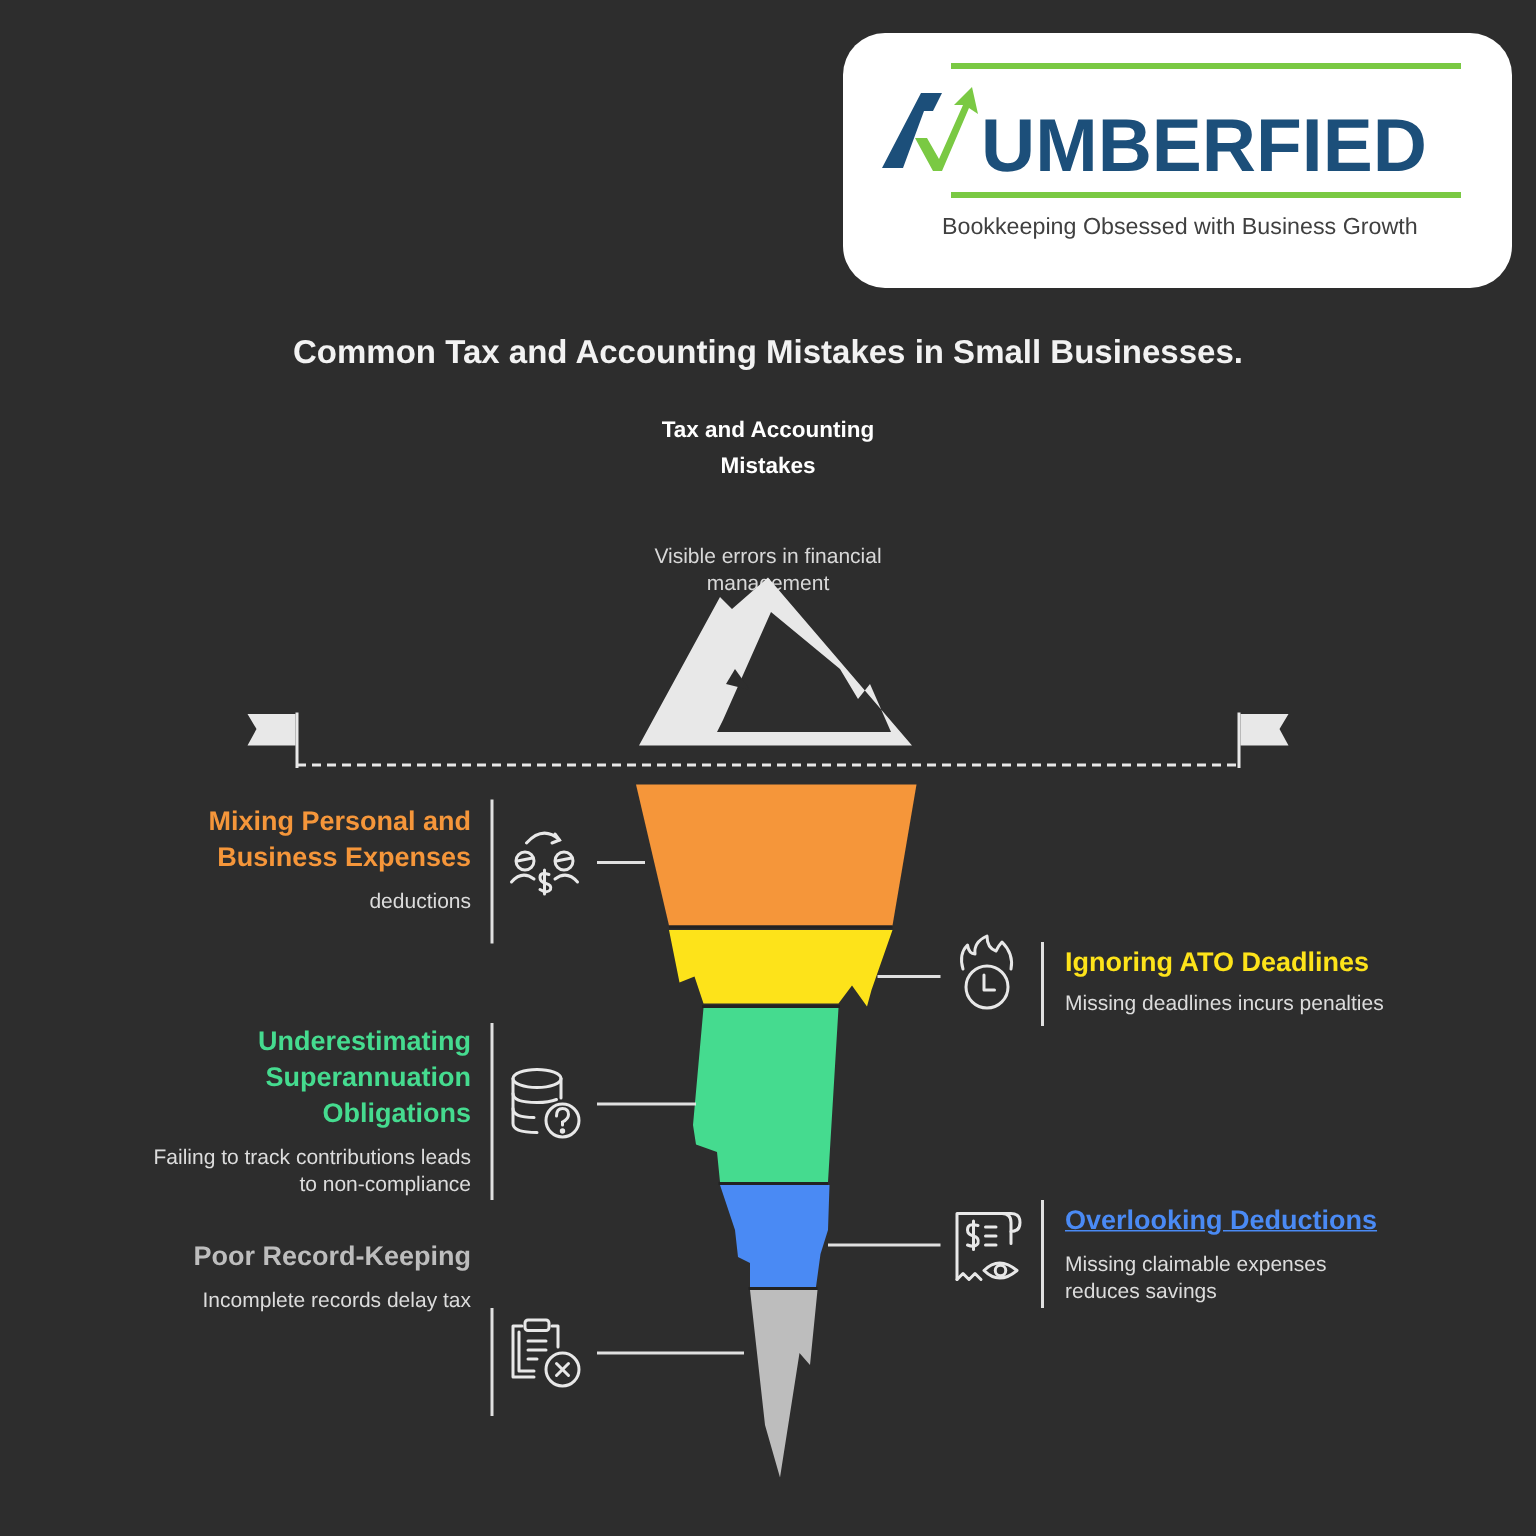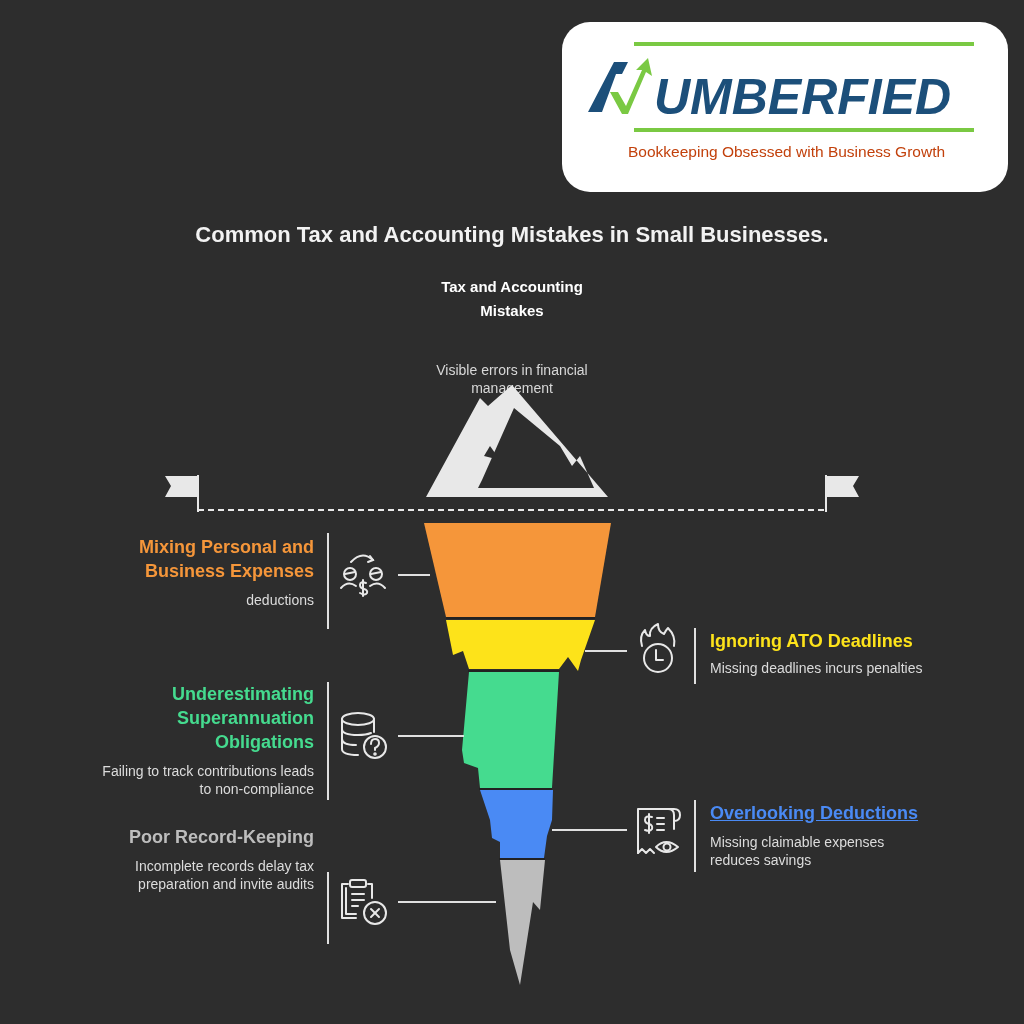--- a/index.html
+++ b/index.html
@@ -8,24 +8,24 @@
       font-family:"Liberation Sans", sans-serif; color:#e6e6e6;
     }
     .abs { position:absolute; }
     
     .logo-card {
       left:562px; top:22px; width:446px; height:170px; background:#ffffff; border-radius:28px;
     }
     .logo-line { position:absolute; left:72px; width:340px; height:4px; background:#7ac943; }
     .logo-word {
       position:absolute; left:92px; top:46px; font-family:"Liberation Sans", sans-serif;
-      font-weight:bold; font-style:italic; font-size:50px; color:#1c4f7a; letter-spacing:0px;
+      font-weight:bold; font-size:50px; color:#1c4f7a; letter-spacing:0px;
     }
     .logo-tag {
-      position:absolute; left:66px; top:121px; font-size:15.5px; color:#c2410c;
+      position:absolute; left:66px; top:121px; font-size:15.5px; color:#404040;
     }
     .main-title {
       left:0; width:1024px; top:222px; text-align:center; font-weight:bold; font-size:22px; color:#f2f2f2;
     }
     .tip-title {
       left:412px; width:200px; top:275px; text-align:center; font-weight:bold; font-size:15px; line-height:24px; color:#ffffff;
     }
     .tip-desc {
       left:412px; width:200px; top:333px; text-align:center; font-size:14px; line-height:18px; color:#d8d8d8;margin-top:28px;
     }
@@ -178,21 +178,20 @@
     <div>reduces savings</div>
   </div>
 </div>
 
 <div class="abs left-item" style="left:80px; width:234px; top:825px;">
   <div class="item-title" style="color:#bdbdbd;">
     <div>Poor Record-Keeping</div>
   </div>
   <div class="item-desc">
     <div>Incomplete records delay tax</div>
-    <div>preparation and invite audits</div>
   </div>
 </div>
 <div class="abs vsep" style="left:327px; top:872px; height:72px;"></div>
 <svg class="abs" style="left:338px; top:876px;" width="52" height="52" viewBox="0 0 52 52" fill="none" stroke="#e8e8e8" stroke-width="2" stroke-linecap="round" stroke-linejoin="round">
   <path d="M10,8 L4,8 L4,42 L18,42"></path>
   <path d="M30,8 L34,8 L34,22"></path>
   <rect x="12" y="4" width="16" height="7" rx="2"></rect>
   <path d="M8,12 L8,38 L18,38"></path>
   <line x1="14" y1="18" x2="26" y2="18"></line>
     <line x1="14" y1="24" x2="26" y2="24"></line>

